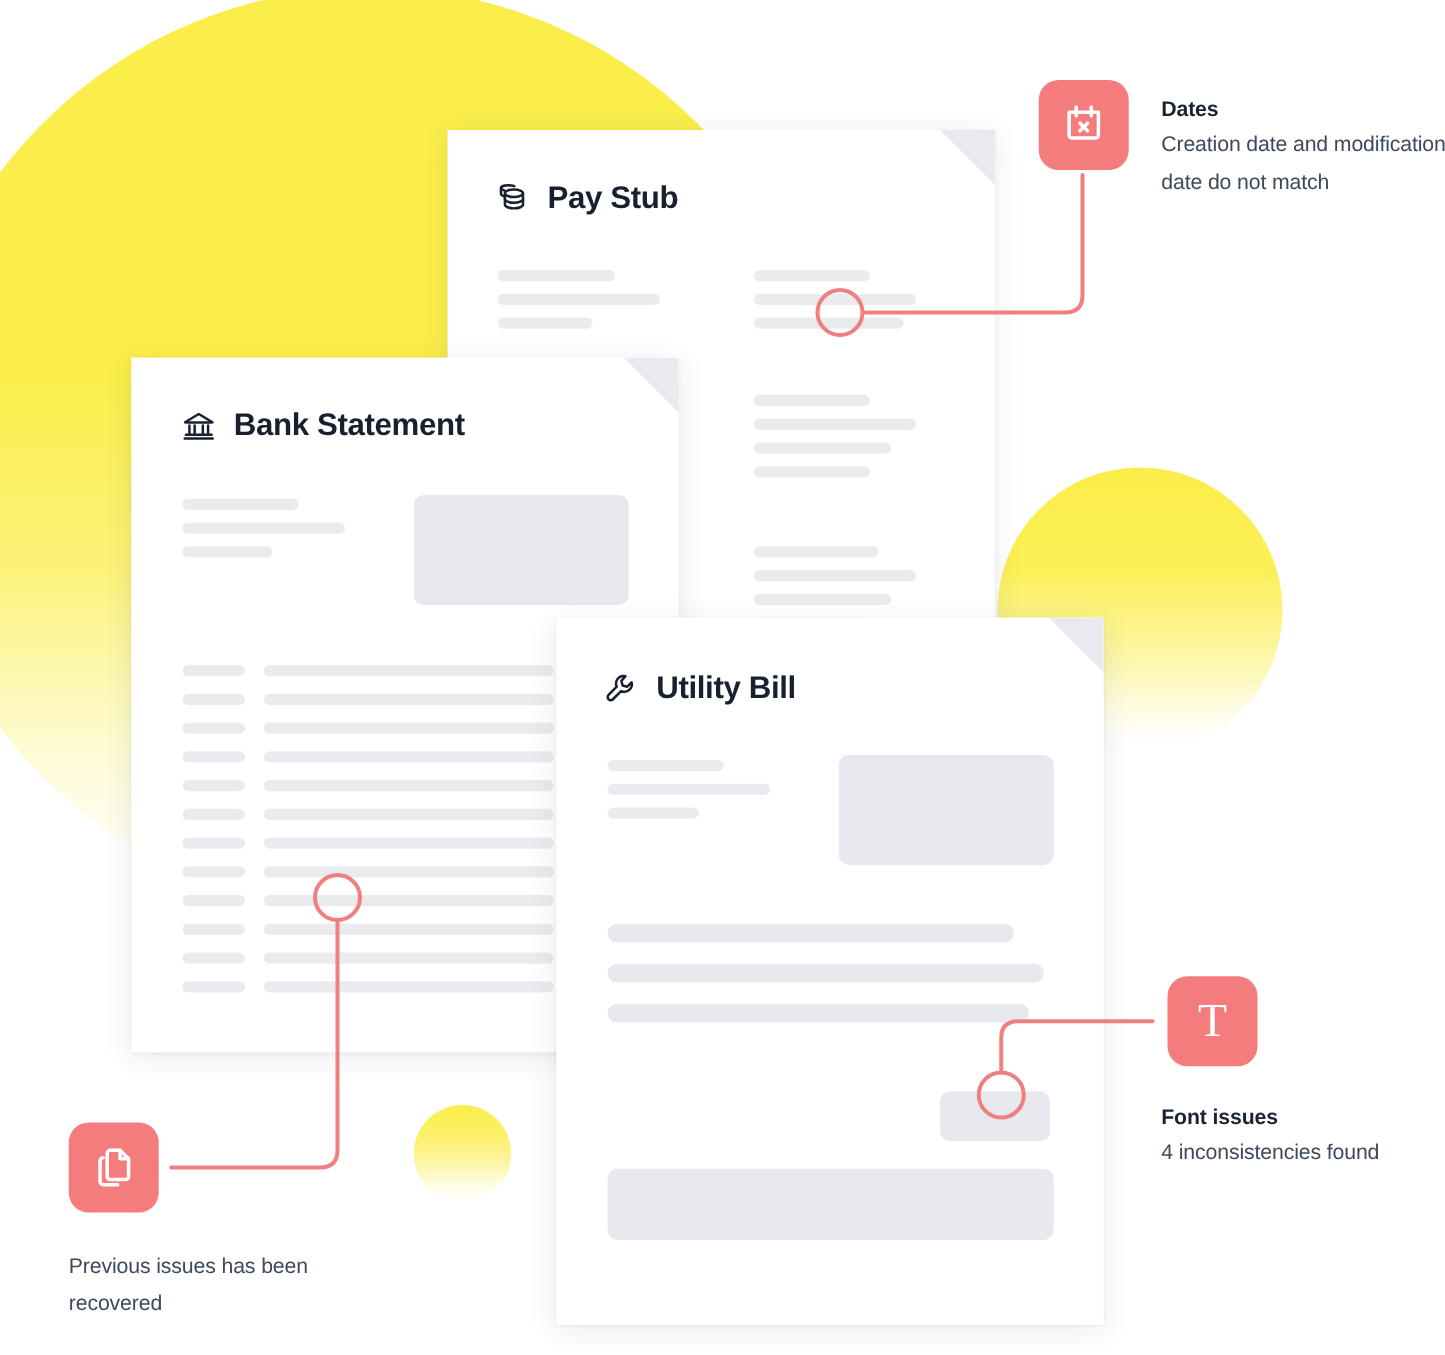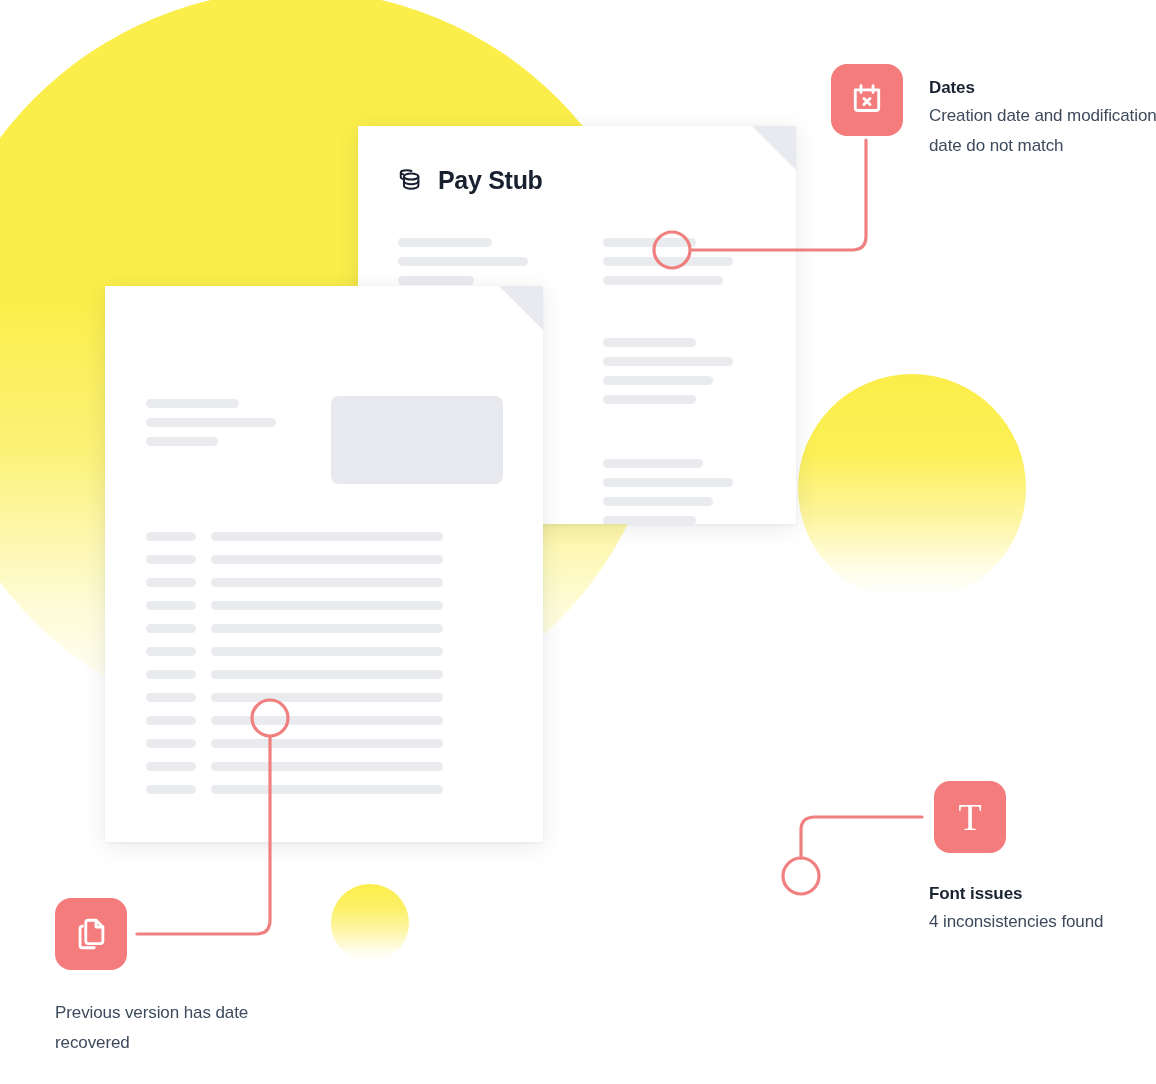--- a/index.html
+++ b/index.html
@@ -67,21 +67,21 @@
     font-size: 25px; font-weight: 700; color: #18202F;
     letter-spacing: -0.3px; white-space: nowrap;
   }
   .doc-icon { display: block; width: 28px; height: 28px; color: #18202F; flex: none; }
 
   
   .bar { position: absolute; background: #EAEBEF; border-radius: 5px; }
   .block { position: absolute; background: #E8E9EE; border-radius: 8px; }
 
   
-  #doc-paystub { left: 358px; top: 126px; width: 438px; height: 398px; }
+  #doc-paystub { left: 358px; top: 104px; width: 438px; height: 398px; }
   
   #doc-bank { left: 105px; top: 286px; width: 438px; height: 556px; }
   
   #doc-utility { left: 445px; top: 494px; width: 438px; height: 566px; }
 
   
   #connectors {
     position: absolute; left: 0; top: 0;
     width: 1156px; height: 1084px;
     pointer-events: none;
@@ -164,20 +164,30 @@
       <div class="bar" style="left:245px; top:352px; width:130px; height:9px;"></div>
       <div class="bar" style="left:245px; top:371px; width:110px; height:9px;"></div>
       <div class="bar" style="left:245px; top:390px; width:93px;  height:9px;"></div>
     </div>
   </div>
 
   <div class="doc" id="doc-bank">
     <div class="doc-inner">
       <div class="fold"></div>
 
+      <div class="doc-head" style="left:40px; top:40px;">
+        <svg class="doc-icon" viewBox="0 0 24 24" fill="none" stroke="currentColor" stroke-width="1.7" stroke-linecap="round" stroke-linejoin="round">
+          <path d="M2.6 9.3 12 3.6l9.4 5.7"></path>
+          <path d="M3.6 9.5h16.8"></path>
+          <path d="M5.6 11.4v6.1M9.2 11.4v6.1M14.8 11.4v6.1M18.4 11.4v6.1"></path>
+          <path d="M3.2 17.9h17.6"></path>
+          <path d="M2.4 20.4h19.2"></path>
+        </svg>
+        <span class="doc-title">Bank Statement</span>
+      </div>
 
       <div class="bar" style="left:41px; top:113px; width:93px;  height:9px;"></div>
       <div class="bar" style="left:41px; top:132px; width:130px; height:9px;"></div>
       <div class="bar" style="left:41px; top:151px; width:72px;  height:9px;"></div>
 
       <div class="block" style="left:226px; top:110px; width:172px; height:88px;"></div>
 
       <div class="bar" style="left:41px; top:246px; width:50px; height:9px;"></div>
       <div class="bar" style="left:106px; top:246px; width:232px; height:9px;"></div>
       <div class="bar" style="left:41px; top:269px; width:50px; height:9px;"></div>
@@ -198,20 +208,46 @@
       <div class="bar" style="left:106px; top:430px; width:232px; height:9px;"></div>
       <div class="bar" style="left:41px; top:453px; width:50px; height:9px;"></div>
       <div class="bar" style="left:106px; top:453px; width:232px; height:9px;"></div>
       <div class="bar" style="left:41px; top:476px; width:50px; height:9px;"></div>
       <div class="bar" style="left:106px; top:476px; width:232px; height:9px;"></div>
       <div class="bar" style="left:41px; top:499px; width:50px; height:9px;"></div>
       <div class="bar" style="left:106px; top:499px; width:232px; height:9px;"></div>
     </div>
   </div>
 
+  <div class="doc" id="doc-utility">
+    <div class="doc-inner">
+      <div class="fold"></div>
+
+      <div class="doc-head" style="left:38px; top:42px;">
+        <svg class="doc-icon" viewBox="0 0 24 24" fill="none" stroke="currentColor" stroke-width="1.7" stroke-linecap="round" stroke-linejoin="round">
+          <path d="M14.9 3.4a5.2 5.2 0 0 0-6.0 7.2L3.3 16.2a2.1 2.1 0 1 0 3.0 3.0l5.6-5.6a5.2 5.2 0 0 0 7.2-6.0l-3.0 3.0-3.2-.8-.8-3.2 2.8-3.2z"></path>
+        </svg>
+        <span class="doc-title">Utility Bill</span>
+      </div>
+
+      <div class="bar" style="left:41px; top:114px; width:93px;  height:9px;"></div>
+      <div class="bar" style="left:41px; top:133px; width:130px; height:9px;"></div>
+      <div class="bar" style="left:41px; top:152px; width:73px;  height:9px;"></div>
+
+      <div class="block" style="left:226px; top:110px; width:172px; height:88px;"></div>
+
+      <div class="block" style="left:41px; top:245px; width:325px; height:15px;"></div>
+      <div class="block" style="left:41px; top:277px; width:349px; height:15px;"></div>
+      <div class="block" style="left:41px; top:309px; width:337px; height:15px;"></div>
+
+      <div class="block" style="left:307px; top:379px; width:88px; height:40px;"></div>
+
+      <div class="block" style="left:41px; top:441px; width:357px; height:57px;"></div>
+    </div>
+  </div>
 
   <svg id="connectors" viewBox="0 0 1156 1084">
 
     <path class="conn" d="M691 250 H852 Q866 250 866 236 V140"></path>
     <circle class="conn-dot" cx="672" cy="250" r="18"></circle>
 
     <path class="conn" d="M270 737 V920 Q270 934 256 934 H137"></path>
     <circle class="conn-dot" cx="270" cy="718" r="18"></circle>
 
     <path class="conn" d="M801 858 V830 Q801 817 815 817 H922"></path>
@@ -239,16 +275,16 @@
   </div>
 
   <div class="badge" id="badge-xray">
     <svg viewBox="0 0 24 24" fill="none" stroke="currentColor" stroke-width="1.8" stroke-linecap="round" stroke-linejoin="round">
       <path d="M10.2 3.3h5.0l4.3 4.3v9.0a1.5 1.5 0 0 1-1.5 1.5h-7.8a1.5 1.5 0 0 1-1.5-1.5V4.8a1.5 1.5 0 0 1 1.5-1.5z"></path>
       <path d="M15.2 3.3v4.3h4.3"></path>
       <path d="M6.6 7.1A1.5 1.5 0 0 0 5.1 8.6v10.6a1.5 1.5 0 0 0 1.5 1.5h7.4"></path>
     </svg>
   </div>
   <div class="anno" id="anno-xray">
-    <div class="anno-desc">Previous version has date recovered</div>
+    <div class="anno-desc">Previous issues has been recovered</div>
   </div>
 
 </div>
 
 </body></html>

